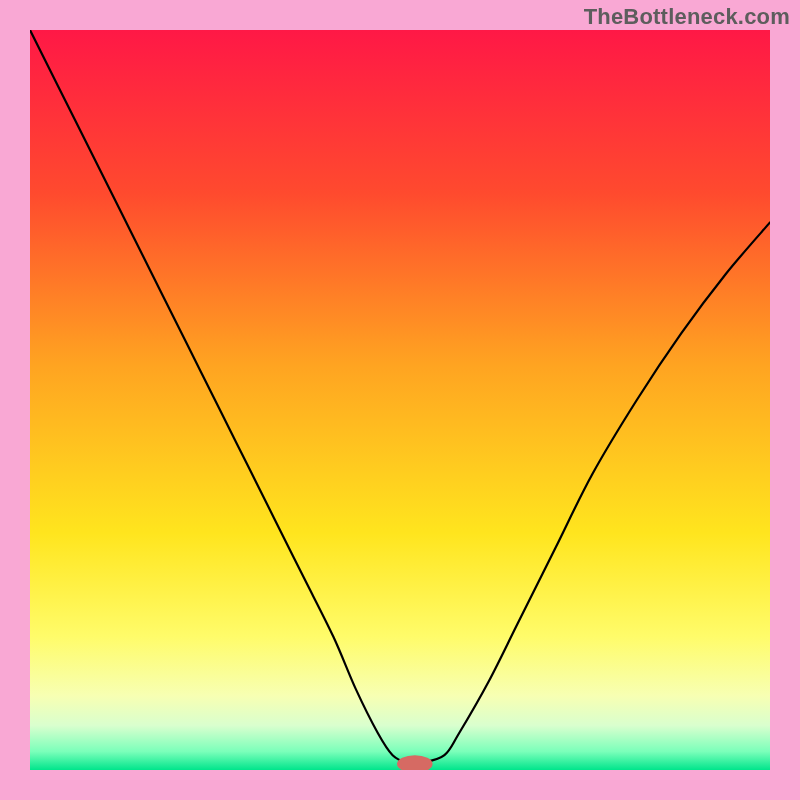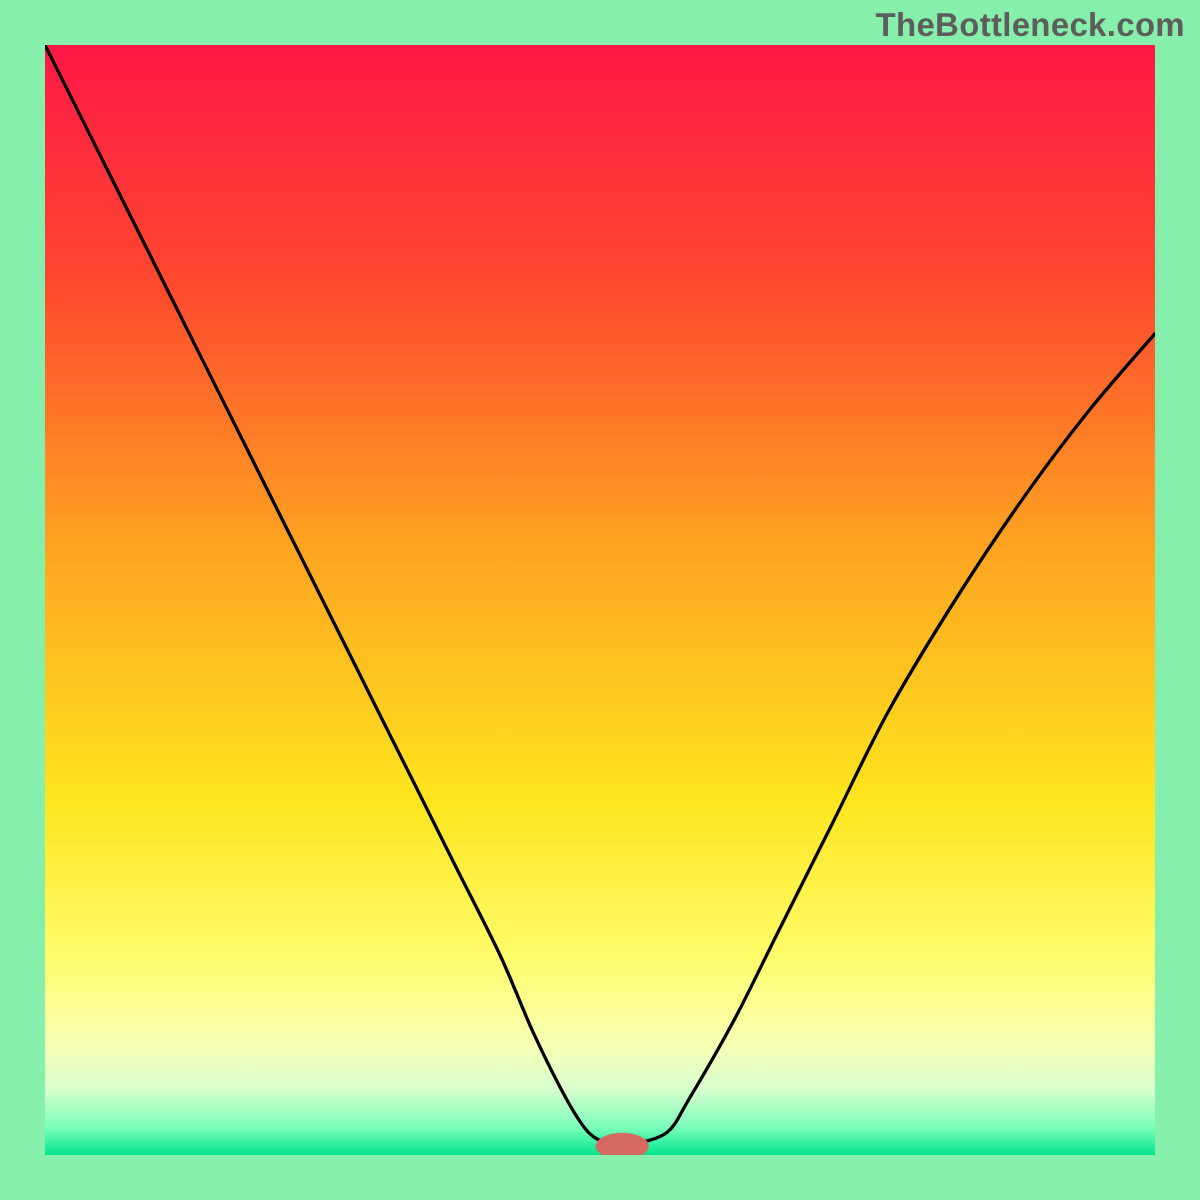--- a/index.html
+++ b/index.html
@@ -8,21 +8,21 @@
     width: 800px;
     height: 800px;
     background: #000;
     overflow: hidden;
     font-family: Arial, Helvetica, sans-serif;
   }
   .frame {
     position: relative;
     width: 800px;
     height: 800px;
-    background: #86efac;
+    background: #f9a8d4;
   }
   .watermark {
     position: absolute;
     top: 4px;
     right: 10px;
     font-size: 22px;
     color: #5d5d5d;
     font-weight: bold;
     letter-spacing: 0.2px;
     user-select: none;

